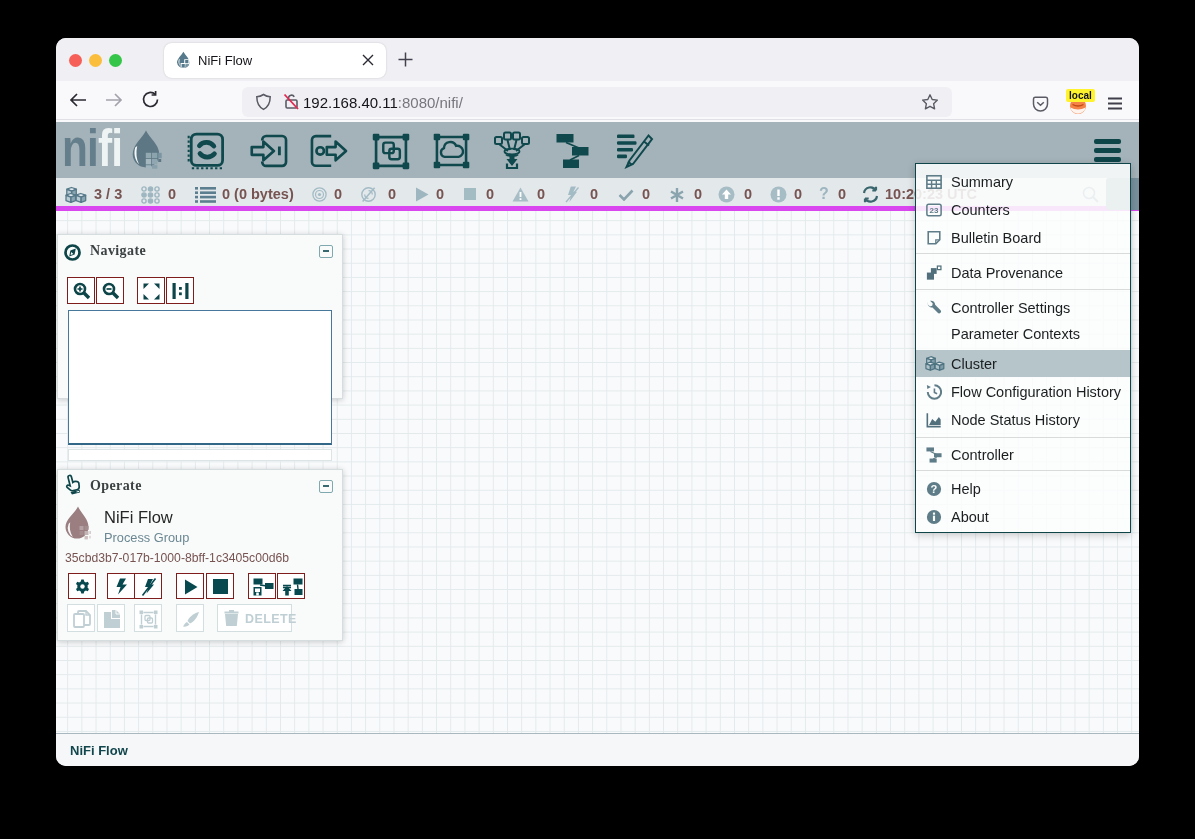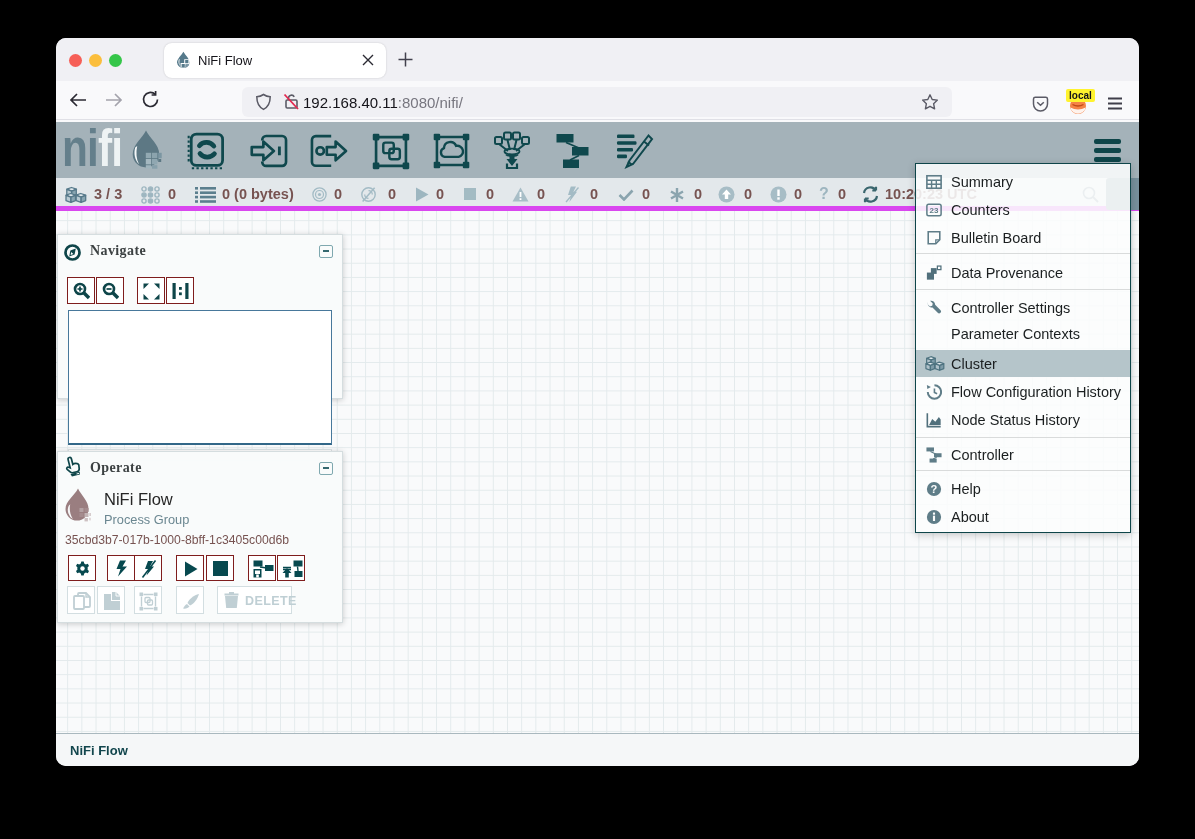--- a/index.html
+++ b/index.html
@@ -367,21 +367,21 @@
         <rect x="0.5" y="1" width="3.2" height="16" fill="#0e4549"></rect>
         <rect x="13.3" y="1" width="3.2" height="16" fill="#0e4549"></rect>
         <rect x="7" y="5" width="2.8" height="2.8" fill="#0e4549"></rect>
         <rect x="7" y="10.4" width="2.8" height="2.8" fill="#0e4549"></rect>
       </svg>
     </div>
     <div style="position:absolute;left:10px;top:75px;width:264px;height:135px;background:#fff;border:1px solid #47789b;border-bottom:2.5px solid #326788;"></div>
     <div style="position:absolute;left:10px;top:214px;width:264px;height:12px;background:#fff;border:1px solid #dde4e6;"></div>
   </div>
 
-  <div class="panel" style="left:1px;top:413px;width:286px;height:172px;" id="operate-panel">
+  <div class="panel" style="left:1px;top:431px;width:286px;height:172px;" id="operate-panel">
     <svg style="position:absolute;left:6px;top:4px" width="18" height="21" viewBox="0 0 18 21">
       <g transform="rotate(-14 9 10)">
         <path d="M5.8 2.6 A1.7 1.7 0 0 1 9.2 2.6 L9.2 8.3 C10.4 7.6 14.6 8.1 14.9 10.3 L14.4 14 C14.1 15.7 13.1 16.5 11.3 16.5 L7.6 16.5 C6.4 16.5 5.5 16.1 4.8 15.1 L2.5 11.9 C1.7 10.7 3.2 9.4 4.4 10.2 L5.8 11.2 Z" fill="none" stroke="#0e4549" stroke-width="1.7"></path>
         <path d="M4.6 17.2 L14.2 17.2 L13.6 20 L5.4 20 Z" fill="#0e4549"></path>
         <path d="M10.5 18.6 L13.2 18.6" stroke="#fbfcfc" stroke-width="0.9"></path>
       </g>
     </svg>
     <span class="panel-title">Operate</span>
     <div class="collapse"></div>
     <svg style="position:absolute;left:7px;top:36px" width="26" height="36" viewBox="0 0 26 36">

